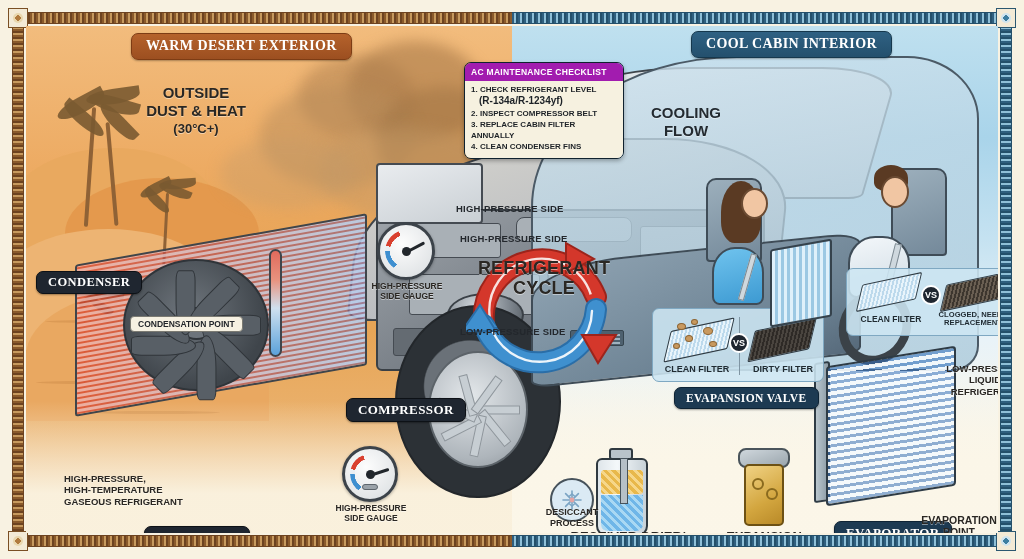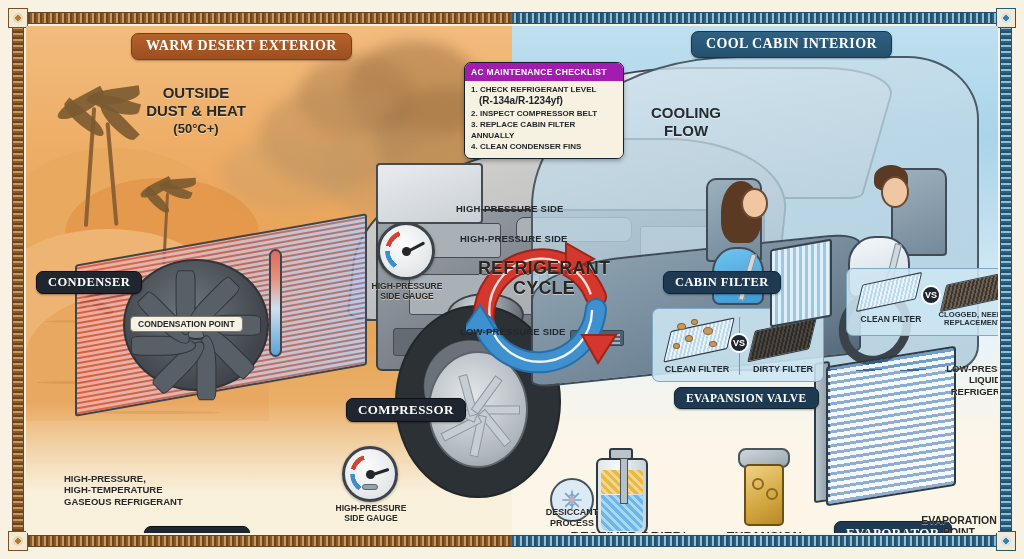--- a/index.html
+++ b/index.html
@@ -644,21 +644,21 @@
                 background:repeating-linear-gradient(90deg,#dff0fa 0 3px,#9cc8e3 3px 6px);
                 border:2px solid #35424c;border-radius:3px;"></div>
 
     <div class="badge badge-warm" style="left:105px;top:7px;font-size:14px;padding:5px 14px;">WARM DESERT EXTERIOR</div>
 
     <div class="badge badge-cool" style="left:665px;top:5px;font-size:14px;padding:5px 14px;">COOL CABIN INTERIOR</div>
 
     <div class="plain" style="left:95px;top:58px;width:150px;font-size:15px;line-height:1.18;">
       <span>OUTSIDE</span><br>
       <span>DUST &amp; HEAT</span><br>
-      <span style="font-size:13px;">(50°C+)</span>
+      <span style="font-size:13px;">(30°C+)</span>
     </div>
 
     <div class="plain light" style="left:604px;top:78px;width:112px;font-size:15px;line-height:1.18;">
       <span>COOLING</span><br>
       <span>FLOW</span>
     </div>
 
     <div id="checklist">
       <div class="cl-title">AC MAINTENANCE CHECKLIST</div>
       <div class="cl-body">
@@ -689,21 +689,20 @@
     <div class="cyc-lbl" style="left:434px;top:300px;font-size:9.5px;">LOW-PRESSURE SIDE</div>
     <div class="plain" style="left:433px;top:233px;width:170px;font-size:18px;line-height:1.1;letter-spacing:.2px;">
       <span>REFRIGERANT</span><br>
       <span>CYCLE</span>
     </div>
 
     <div class="badge badge-dark" style="left:10px;top:245px;font-size:12.5px;">CONDENSER</div>
     <div class="callout" style="left:104px;top:290px;font-size:8.5px;">CONDENSATION POINT</div>
     <div class="badge badge-dark" style="left:118px;top:500px;font-size:12.5px;">CONDENSER</div>
     <div class="badge badge-dark" style="left:320px;top:372px;font-size:13px;">COMPRESSOR</div>
-    <div class="badge badge-navy" style="left:637px;top:245px;font-size:12.5px;">CABIN FILTER</div>
     <div class="badge badge-navy" style="left:648px;top:361px;font-size:11.5px;">EVAPANSION VALVE</div>
     <div class="badge badge-navy" style="left:808px;top:495px;font-size:13px;">EVAPORATOR</div>
 
     <div class="plain" style="left:38px;top:447px;width:165px;font-size:9.5px;line-height:1.2;text-align:left;">
       <span>HIGH-PRESSURE,</span><br>
       <span>HIGH-TEMPERATURE</span><br>
       <span>GASEOUS REFRIGERANT</span>
     </div>
 
     <div class="plain" style="left:900px;top:337px;width:118px;font-size:9.5px;line-height:1.2;">

